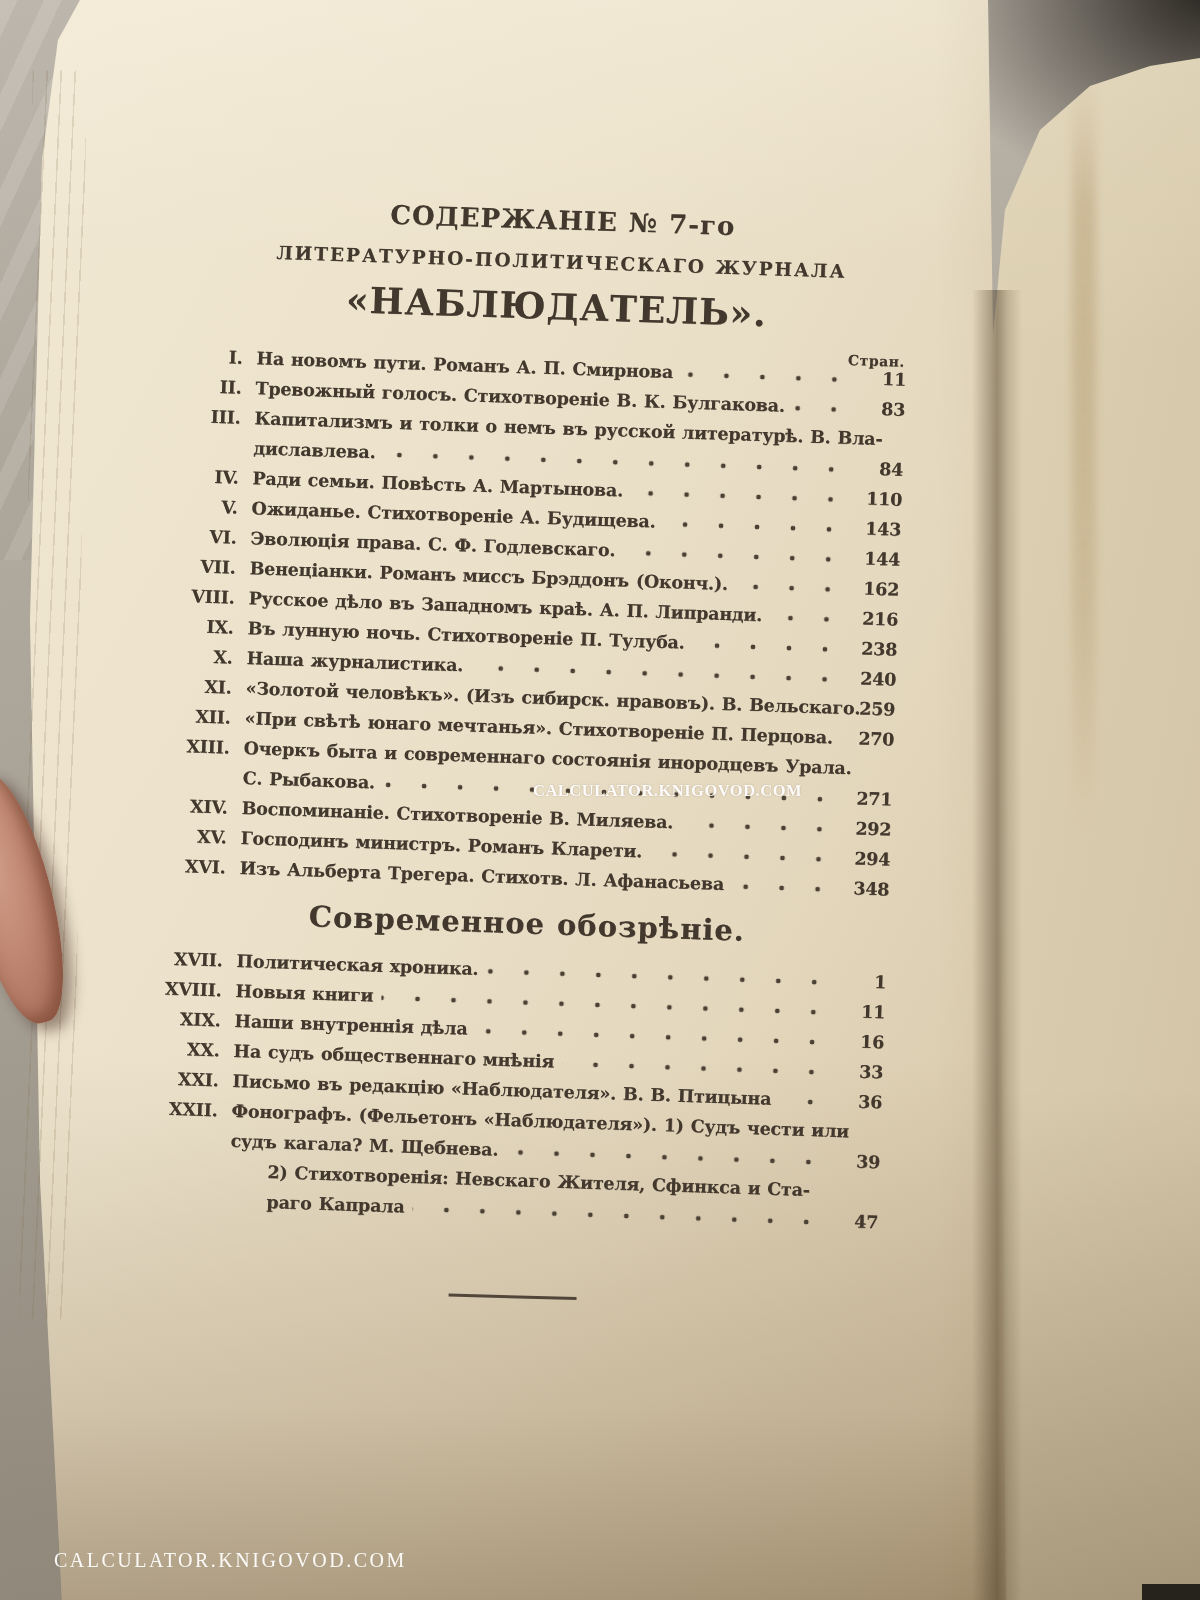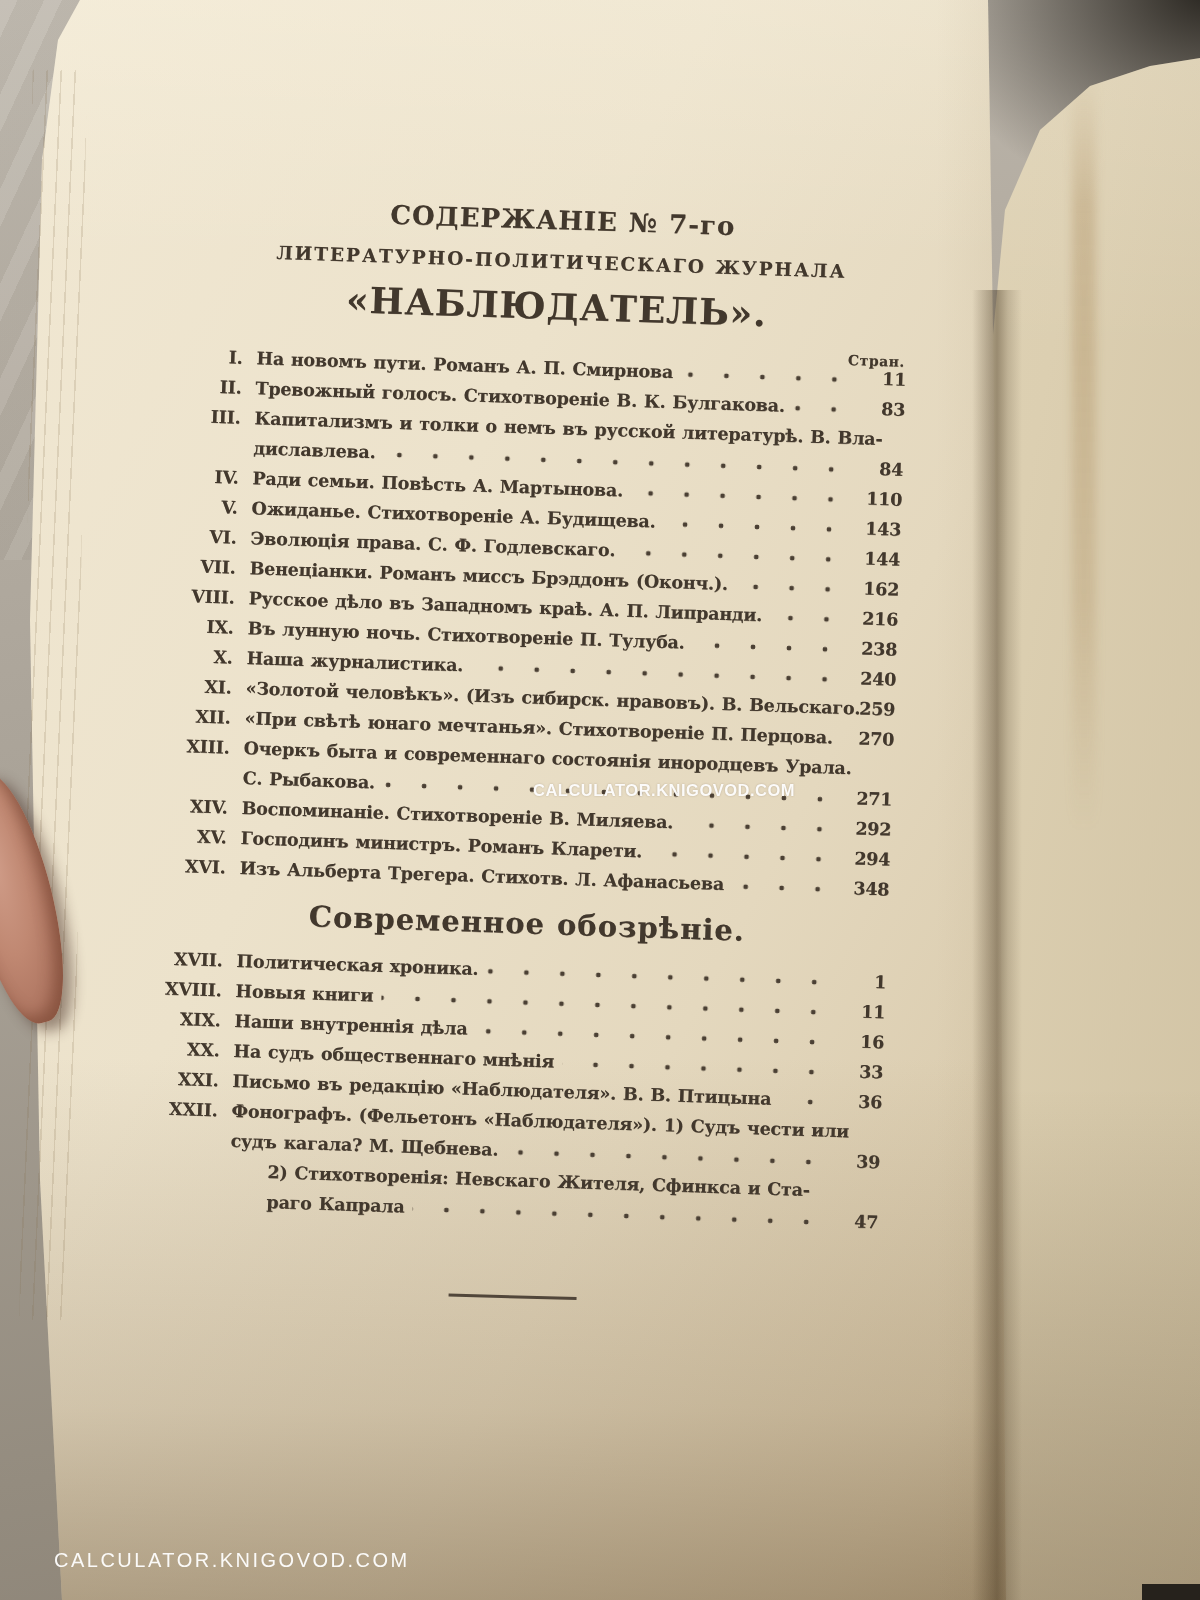--- a/index.html
+++ b/index.html
@@ -53,21 +53,21 @@
   .cell-num{flex:0 0 102px;box-sizing:border-box;padding-right:14px;text-align:right;white-space:nowrap;}
   .cell-text{flex:0 1 auto;min-width:0;white-space:nowrap;}
   .cell-text.indent{margin-left:38px;}
   .leader{flex:1 1 10px;min-width:6px;height:12px;align-self:flex-end;margin:0 4px 3px 8px;
     background-image:radial-gradient(circle,#4b4034 2.1px,rgba(0,0,0,0) 2.7px);
     background-size:36px 10px;background-position:right center;background-repeat:repeat-x;}
   .cell-page{flex:0 0 50px;text-align:right;white-space:nowrap;}
   .sec-heading{font-size:29px;text-align:center;padding-left:30px;margin:18px 0 20px;letter-spacing:1px;}
   .divider{width:128px;height:3px;background:#51463a;margin:74px 0 0 325px;transform:rotate(-.3deg);}
   
-  .wm{font-family:Liberation Sans, sans-serif;color:rgba(255,255,255,.94);z-index:8;}
+  .wm{font-family:Liberation Serif, serif;color:rgba(255,255,255,.94);z-index:8;}
   .wm-center{left:533px;top:781px;font-size:16.5px;font-weight:bold;letter-spacing:.5px;
     text-shadow:0 0 2px rgba(120,100,80,.4);}
   .wm-bottom{left:54px;top:1549px;font-size:20px;letter-spacing:2.5px;}
   .br-obj{right:0;bottom:0;width:58px;height:16px;background:#26221c;z-index:7;}
 </style>
 </head>
 <body>
 
 <div class="abs marble"></div>
 <div class="abs dark-corner"></div>

